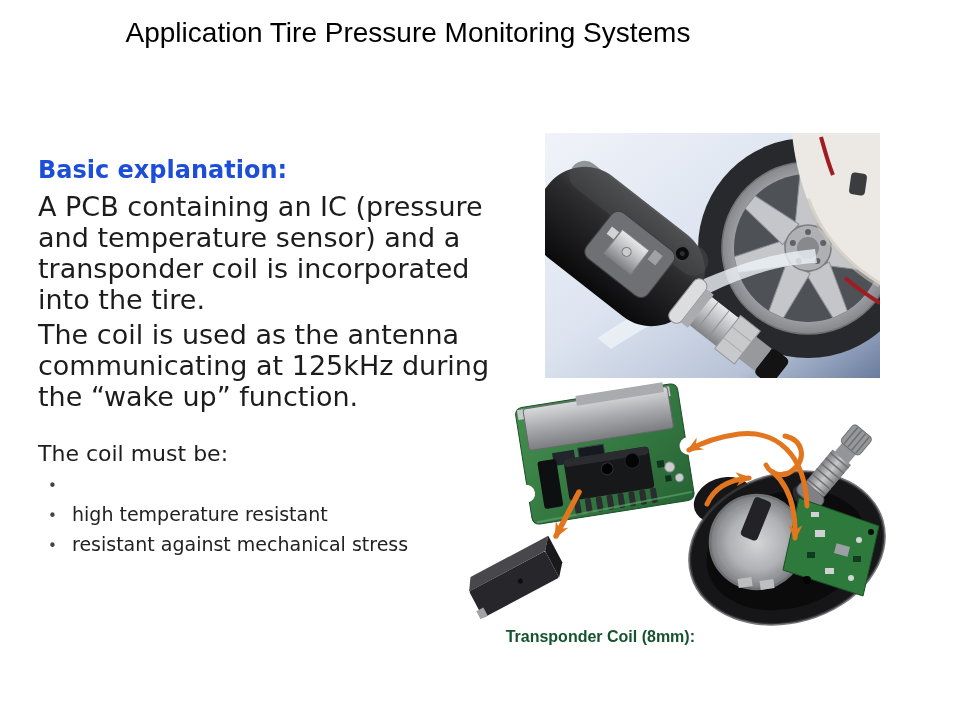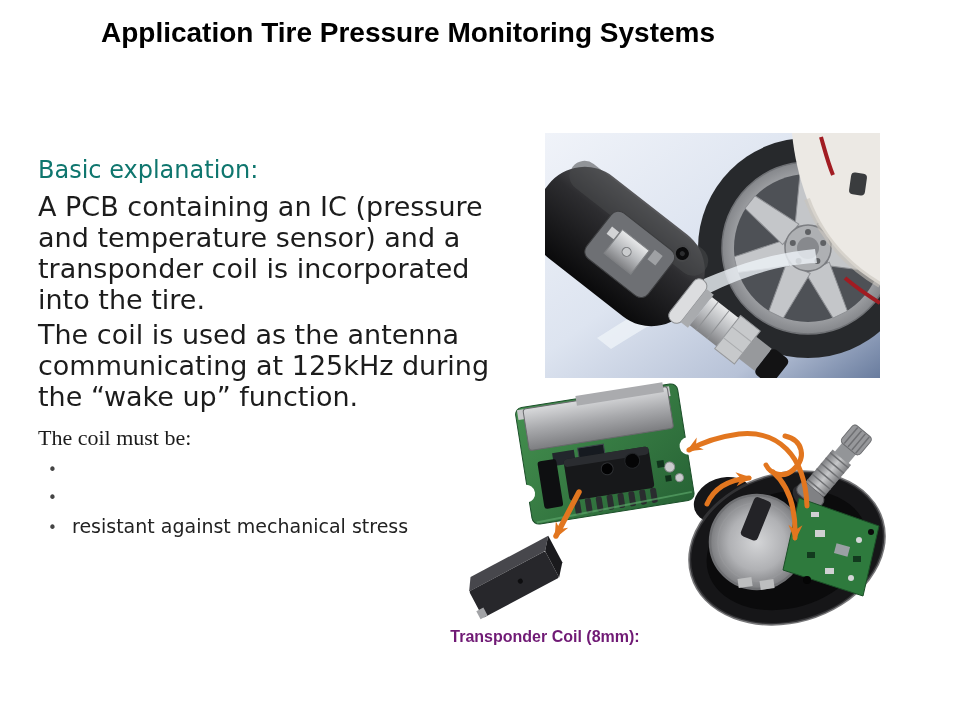--- a/index.html
+++ b/index.html
@@ -2,37 +2,37 @@
 <html><head>
 <meta charset="utf-8">
 <style>
   html,body{margin:0;padding:0;}
   body{
     width:960px;height:720px;background:#ffffff;position:relative;overflow:hidden;
     font-family:"DejaVu Sans",sans-serif;color:#1c1c1c;
   }
   .slide-title{
     position:absolute;top:17px;left:0;width:816px;text-align:center;
-    font-family:"Liberation Sans",sans-serif;font-weight:bold;font-size:28px;color:#000;
+    font-family:"Liberation Sans",sans-serif;font-weight:normal;font-size:28px;color:#000;
   }
   .textblock{position:absolute;left:38px;top:156px;width:452px;}
-  .heading{font-size:24px;font-weight:normal;color:#0f766e;margin:0 0 7px 0;}
+  .heading{font-size:24px;font-weight:bold;color:#1d4ed8;margin:0 0 7px 0;}
   .para{font-size:27px;line-height:31px;margin:0;white-space:pre-line;}
   .para + .para{margin-top:4px;}
-  .list-intro{font-size:22px;line-height:31px;margin:10px 0 3px 0;font-family:Liberation Serif, serif;}
+  .list-intro{font-size:22px;line-height:31px;margin:26px 0 3px 0;}
   ul.bullets{list-style:none;margin:0;padding:0;font-size:19px;line-height:28px;color:#222;}
   ul.bullets li{display:flex;align-items:baseline;}
   ul.bullets .dot{width:24px;padding-left:10px;font-size:15px;color:#444;flex:none;}
   .fig-top{position:absolute;left:545px;top:133px;width:335px;height:245px;}
   .fig-bottom{position:absolute;left:455px;top:380px;width:505px;height:247px;}
   .fig-top svg,.fig-bottom svg{display:block;}
   .caption{
-    position:absolute;left:395px;top:626px;width:300px;text-align:center;
+    position:absolute;left:395px;top:626px;width:300px;text-align:right;
     font-family:"Liberation Sans",sans-serif;font-weight:bold;font-size:16px;
-    line-height:22px;color:#701a75;
+    line-height:22px;color:#14532d;
   }
 </style>
 </head>
 <body>
 
 <div class="slide-title">Application Tire Pressure Monitoring Systems</div>
 
 <div class="textblock">
   <div class="heading">Basic explanation:</div>
   <p class="para">A PCB containing an IC (pressure
@@ -42,20 +42,21 @@
   <p class="para">The coil is used as the antenna
 communicating at 125kHz during
 the “wake up” function.</p>
   <div class="list-intro">The coil must be:</div>
   <ul class="bullets">
     <li>
       <span class="dot">•</span>
     </li>
     <li>
       <span class="dot">•</span>
+      <span>high temperature resistant</span>
     </li>
     <li>
       <span class="dot">•</span>
       <span>resistant against mechanical stress</span>
     </li>
   </ul>
 </div>
 
 <div class="fig-top">
   <svg width="335" height="245" viewBox="0 0 335 245" style="overflow:hidden">

